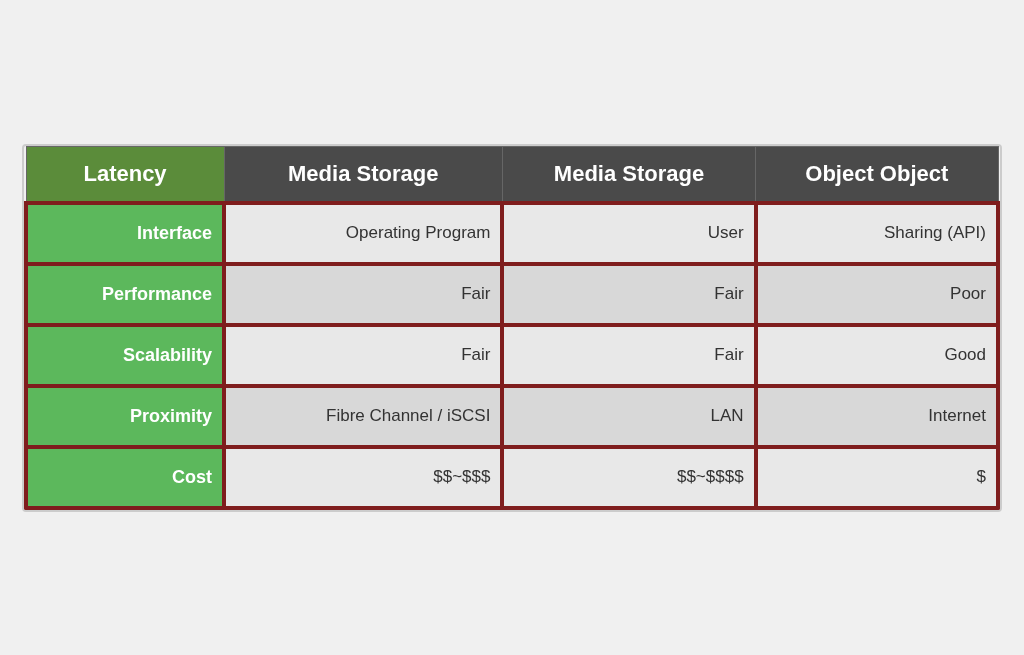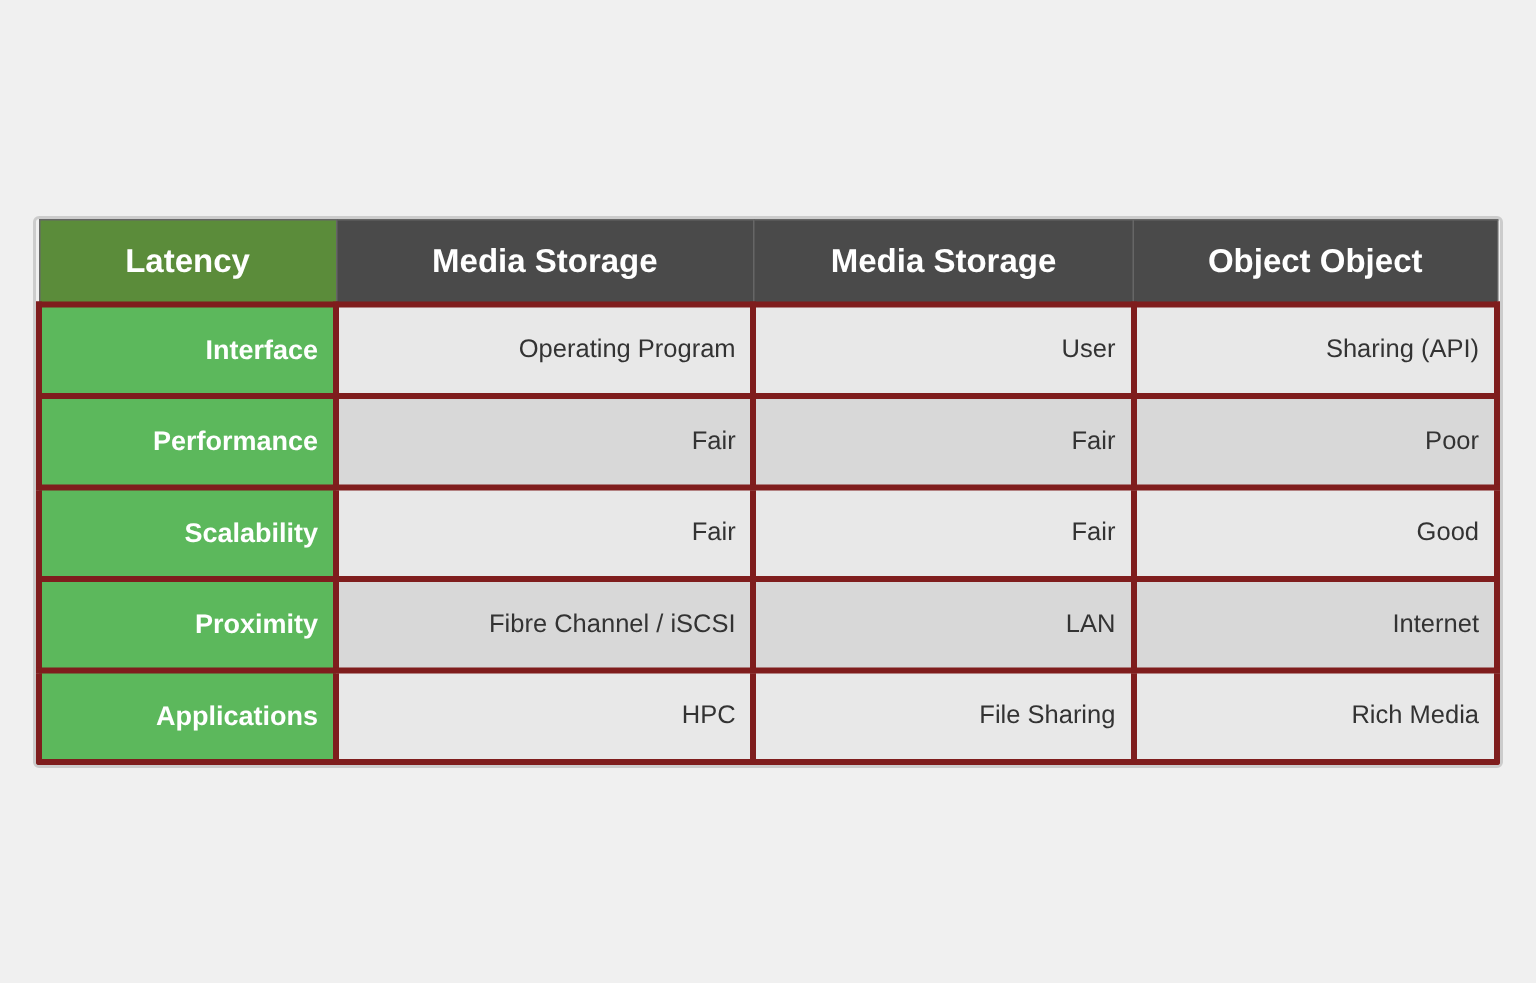--- a/index.html
+++ b/index.html
@@ -100,20 +100,20 @@
           <td>Fair</td>
           <td>Good</td>
         </tr>
         <tr>
           <td>Proximity</td>
           <td>Fibre Channel / iSCSI</td>
           <td>LAN</td>
           <td>Internet</td>
         </tr>
         <tr>
-          <td>Applications</td>
-          <td>HPC</td>
-          <td>File Sharing</td>
-          <td>Rich Media</td>
+          <td>Cost</td>
+          <td>$$~$$$</td>
+          <td>$$~$$$$</td>
+          <td>$</td>
         </tr>
       </tbody>
   </table>
 </div>
 
 </body></html>

